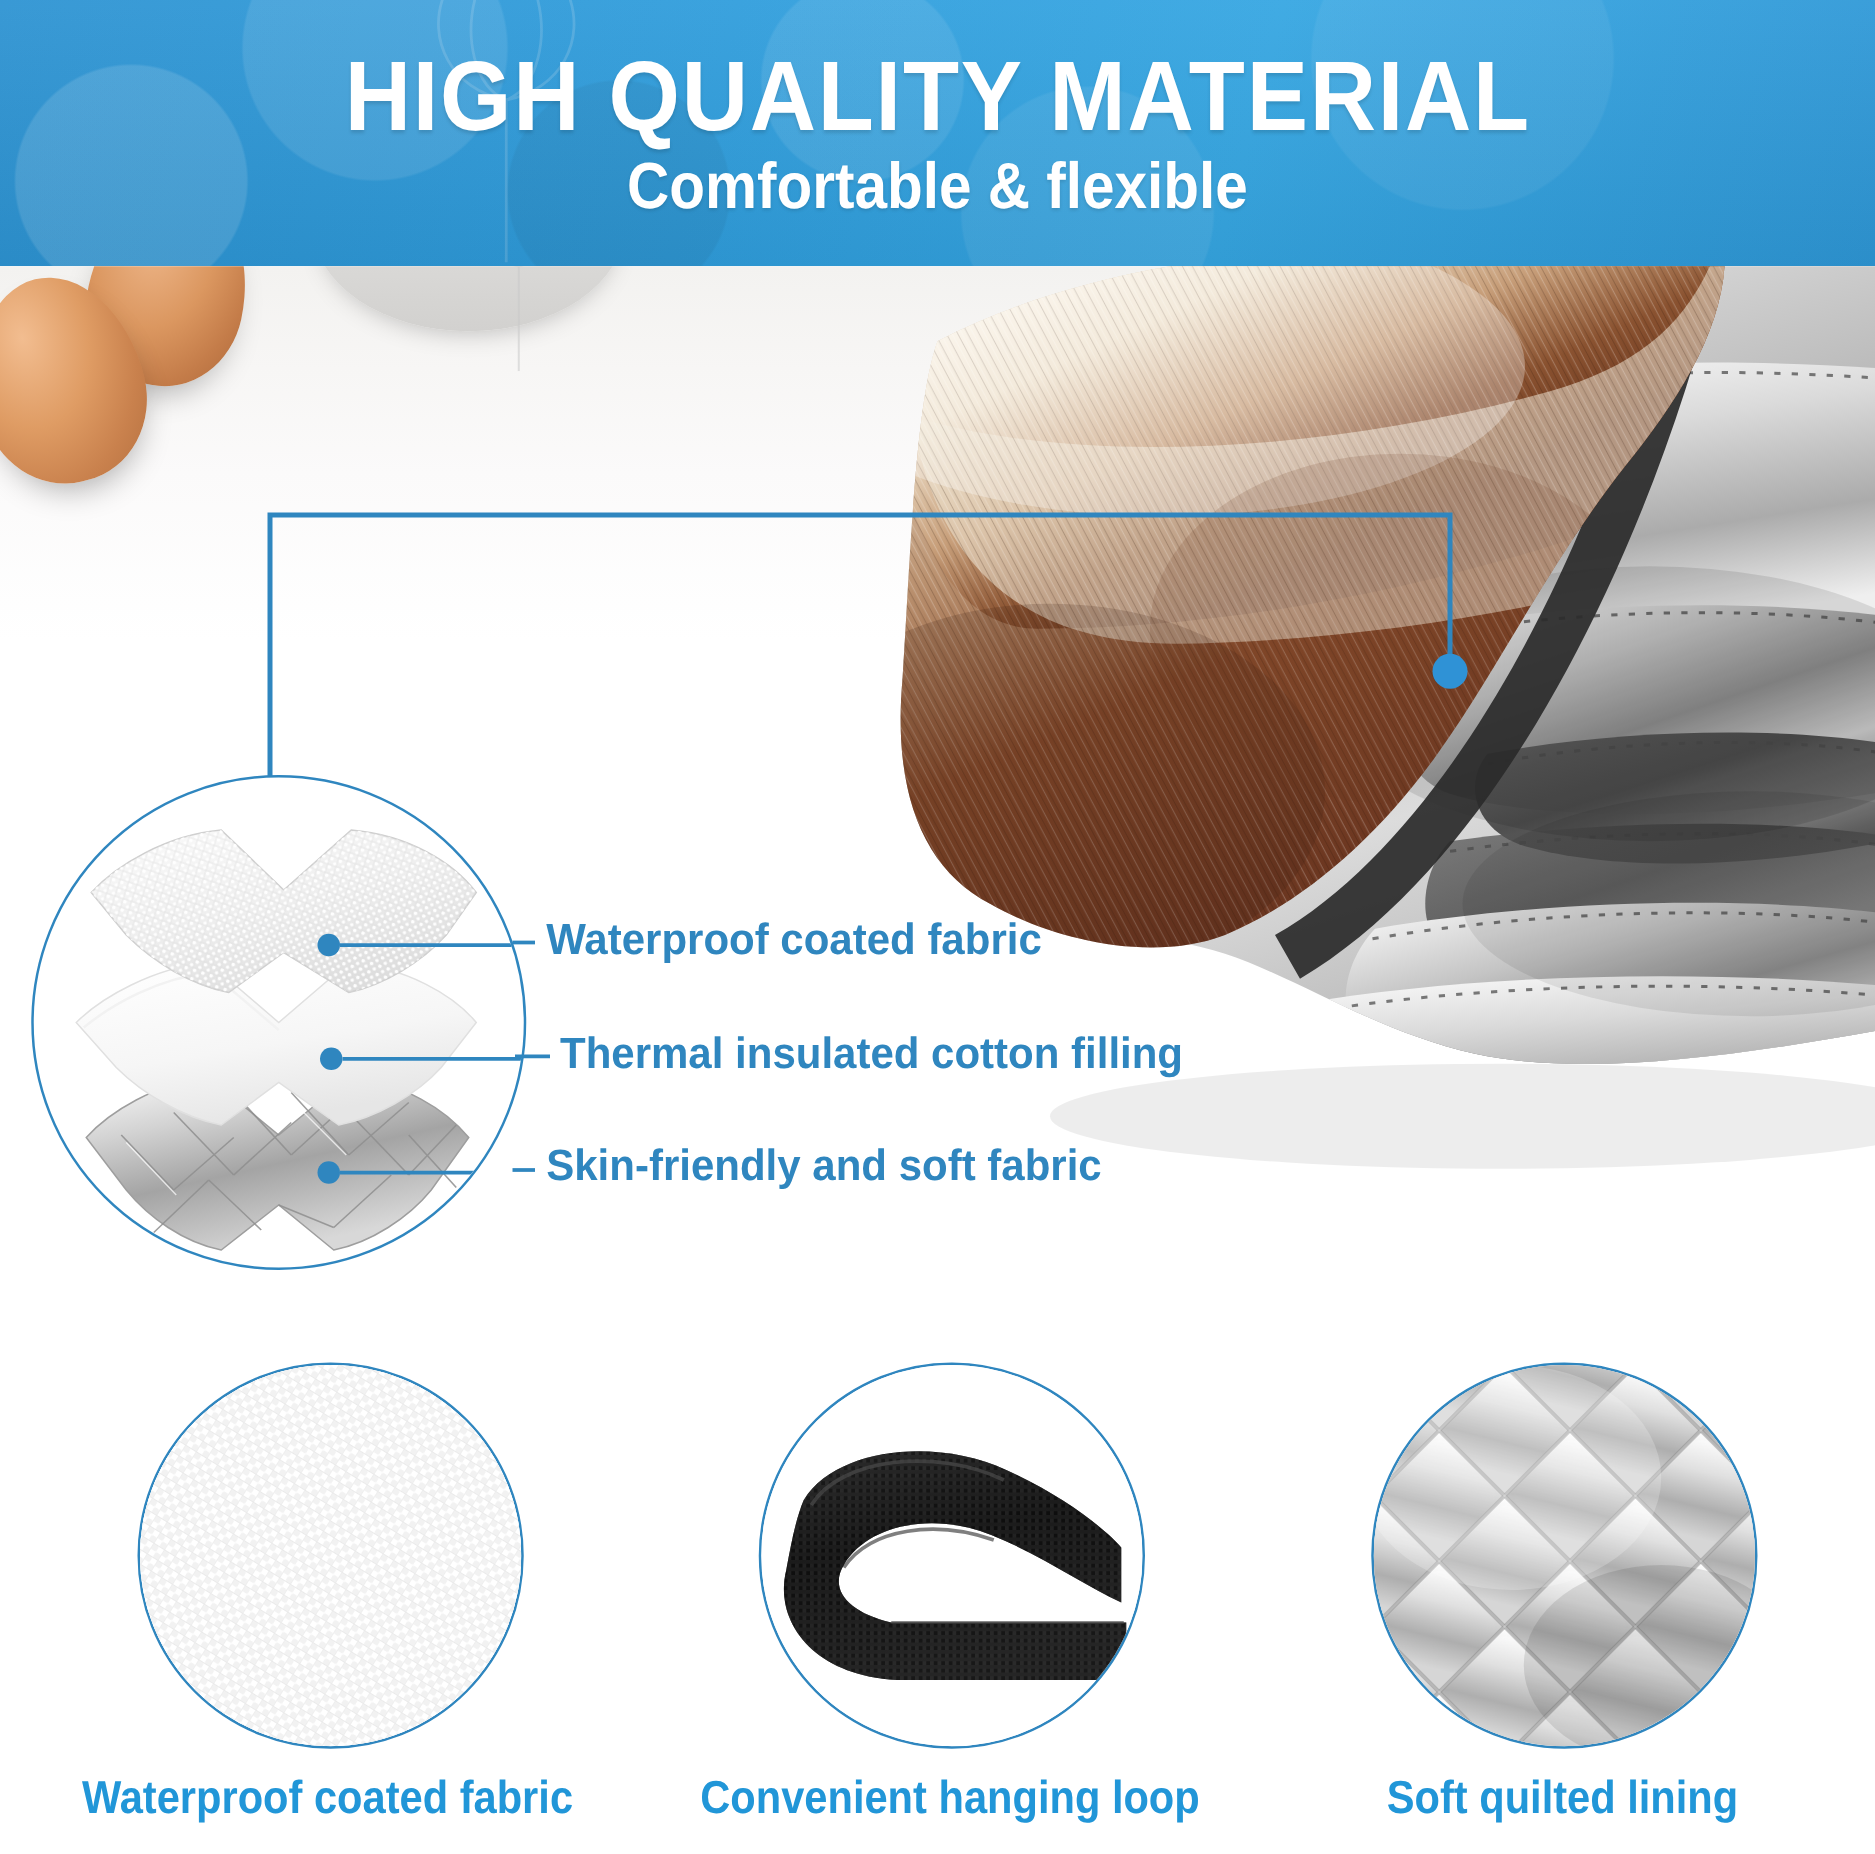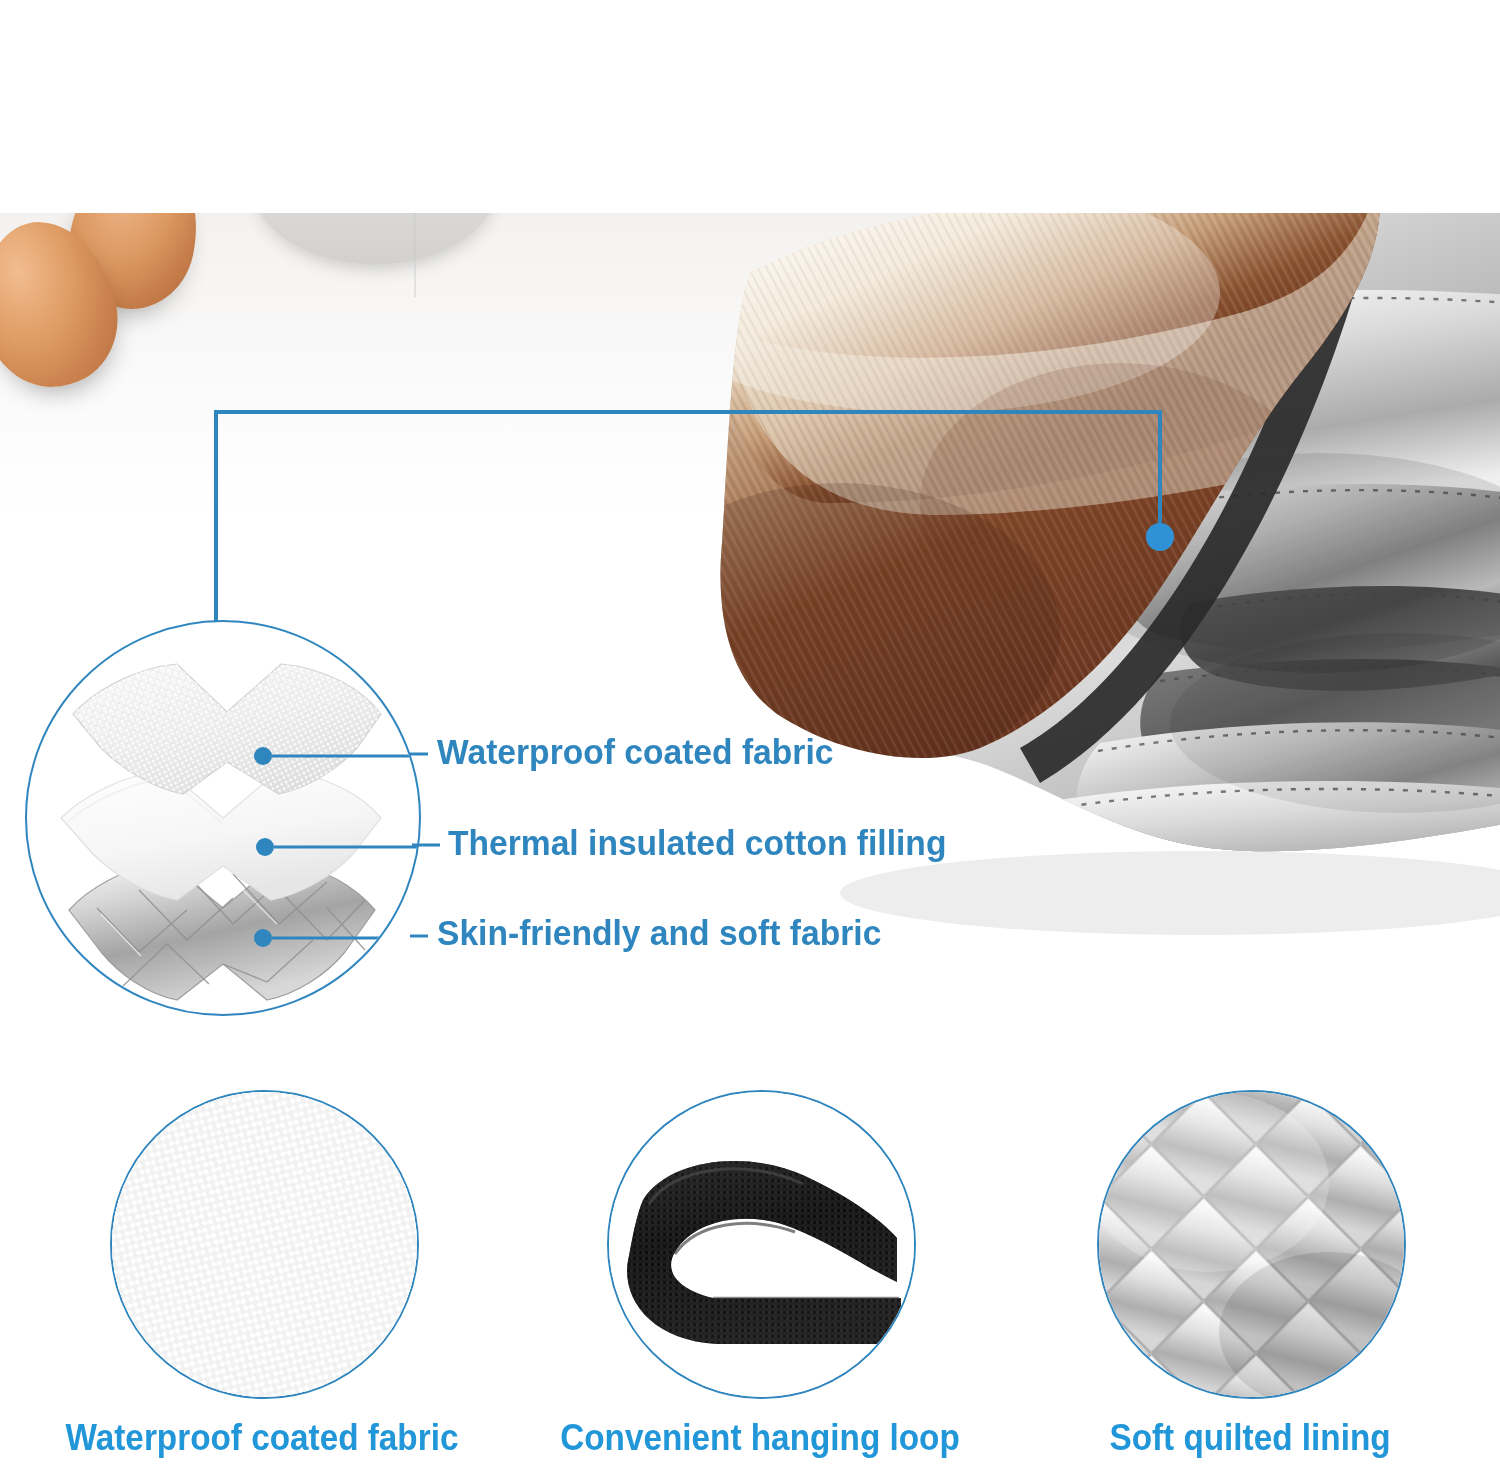--- a/index.html
+++ b/index.html
@@ -82,20 +82,37 @@
   .cap2{left:500px;}
   .cap3{left:990px;}
 
   svg{display:block;}
 </style>
 </head>
 <body>
 
 <div class="stage">
 
+  <div class="banner">
+    <div class="banner-photo"></div>
+    <svg class="banner-whisk" viewBox="0 0 210 250">
+      <g stroke="#bcd9ec" stroke-width="2.2" fill="none" opacity=".75">
+        <path d="M105 250 L105 120"></path>
+        <path d="M105 120 C62 112 40 72 56 34 C68 6 100 0 105 0"></path>
+        <path d="M105 120 C80 110 70 70 82 32 C90 8 102 0 105 0"></path>
+        <path d="M105 120 C130 110 140 70 128 32 C120 8 108 0 105 0"></path>
+        <path d="M105 120 C148 112 170 72 154 34 C142 6 110 0 105 0"></path>
+      </g>
+    </svg>
+    <div class="banner-sheen"></div>
+    <div class="banner-text">
+      <div class="banner-title">HIGH QUALITY MATERIAL</div>
+      <div class="banner-sub">Comfortable &amp; flexible</div>
+    </div>
+  </div>
 
   <div class="photo-area">
     <div class="counter"></div>
 
     <div class="bowl"></div>
     <svg class="whisk-wrap" viewBox="0 0 230 130">
       <g stroke="#c9c9c9" stroke-width="1.6" fill="none">
         <path d="M115 130 L115 46"></path>
         <path d="M115 46 C84 40 70 14 80 -10"></path>
         <path d="M115 46 C100 40 95 16 100 -8"></path>

